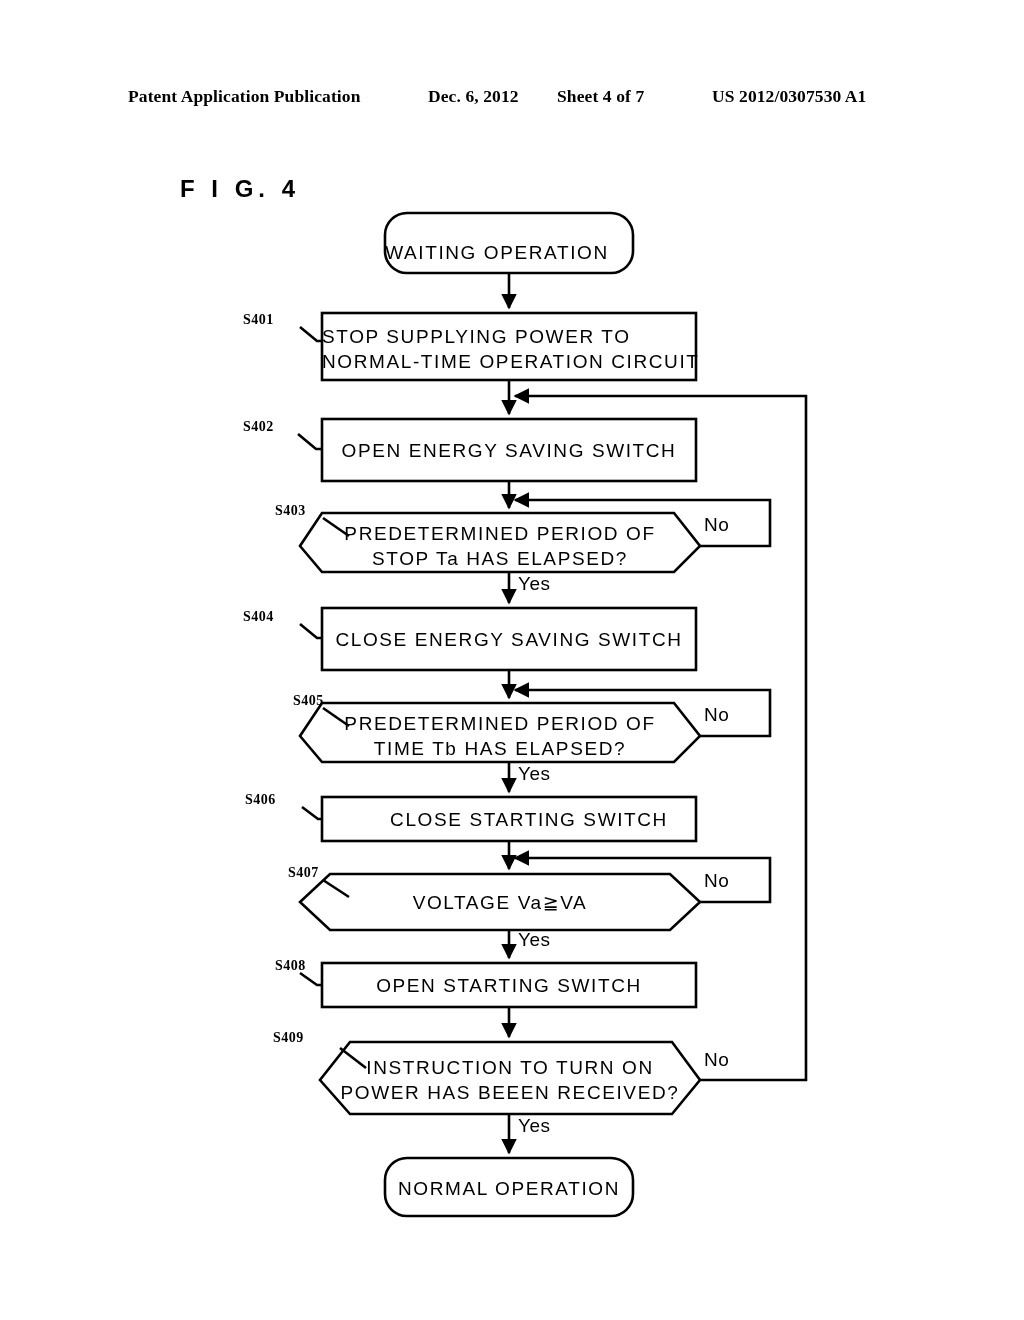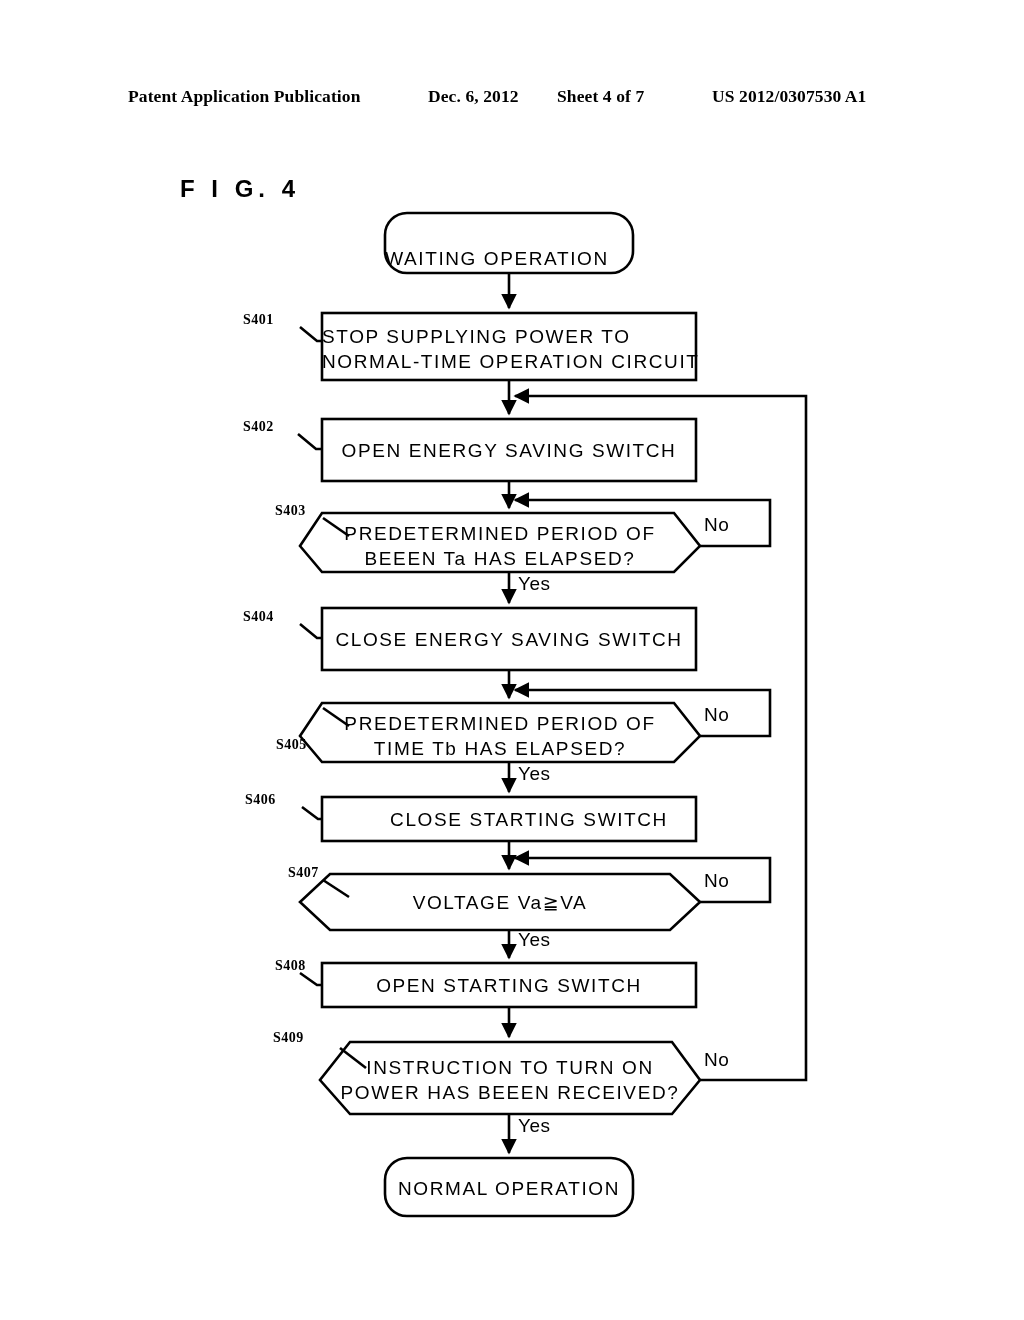--- a/index.html
+++ b/index.html
@@ -161,29 +161,29 @@
     <path d="M 302 807 L 318 819 L 322 819"></path>
     <path d="M 300 973 L 317 985 L 322 985"></path>
 
     <path d="M 323 518 L 349 536"></path>
     <path d="M 323 708 L 349 726"></path>
     <path d="M 323 880 L 349 897"></path>
     <path d="M 340 1048 L 366 1068"></path>
   </g>
 </svg>
 
-<div class="node-text" style="left:385px; top:246px; width:224px;">WAITING OPERATION</div>
+<div class="node-text" style="left:385px; top:240px; width:224px;">WAITING OPERATION</div>
 
 <div class="node-text" style="left:322px; top:324px; width:296px;">STOP SUPPLYING POWER TO</div>
 <div class="node-text" style="left:322px; top:349px; width:374px;">NORMAL-TIME OPERATION CIRCUIT</div>
 
 <div class="node-text" style="left:322px; top:438px; width:374px;">OPEN ENERGY SAVING SWITCH</div>
 
 <div class="node-text" style="left:300px; top:521px; width:400px;">PREDETERMINED PERIOD OF</div>
-<div class="node-text" style="left:300px; top:546px; width:400px;">BEEEN Ta HAS ELAPSED?</div>
+<div class="node-text" style="left:300px; top:546px; width:400px;">STOP Ta HAS ELAPSED?</div>
 
 <div class="node-text" style="left:322px; top:627px; width:374px;">CLOSE ENERGY SAVING SWITCH</div>
 
 <div class="node-text" style="left:300px; top:711px; width:400px;">PREDETERMINED PERIOD OF</div>
 <div class="node-text" style="left:300px; top:736px; width:400px;">TIME Tb HAS ELAPSED?</div>
 
 <div class="node-text" style="left:322px; top:807px; width:414px;">CLOSE STARTING SWITCH</div>
 
 <div class="node-text" style="left:300px; top:890px; width:400px;">VOLTAGE Va≧VA</div>
 
@@ -191,21 +191,21 @@
 
 <div class="node-text" style="left:320px; top:1055px; width:380px;">INSTRUCTION TO TURN ON</div>
 <div class="node-text" style="left:320px; top:1080px; width:380px;">POWER HAS BEEEN RECEIVED?</div>
 
 <div class="node-text" style="left:385px; top:1176px; width:248px;">NORMAL OPERATION</div>
 
 <div class="step-label" style="left:243px; top:312px;">S401</div>
 <div class="step-label" style="left:243px; top:419px;">S402</div>
 <div class="step-label" style="left:275px; top:503px;">S403</div>
 <div class="step-label" style="left:243px; top:609px;">S404</div>
-<div class="step-label" style="left:276px; top:693px;margin-top:44px;">S405</div>
+<div class="step-label" style="left:293px; top:693px;">S405</div>
 <div class="step-label" style="left:245px; top:792px;">S406</div>
 <div class="step-label" style="left:288px; top:865px;">S407</div>
 <div class="step-label" style="left:243px; top:958px;margin-left:32px;">S408</div>
 <div class="step-label" style="left:273px; top:1030px;">S409</div>
 
 <div class="branch-label" style="left:518px; top:573px;">Yes</div>
 <div class="branch-label" style="left:704px; top:514px;">No</div>
 
 <div class="branch-label" style="left:518px; top:763px;">Yes</div>
 <div class="branch-label" style="left:704px; top:704px;">No</div>

